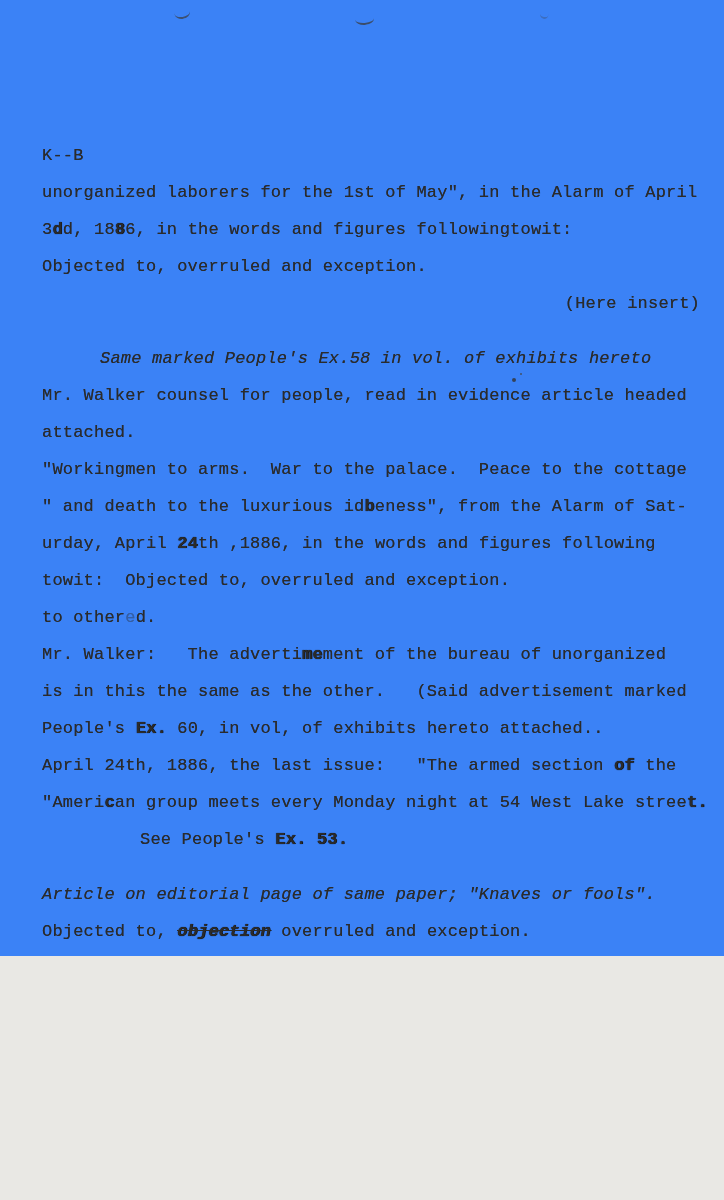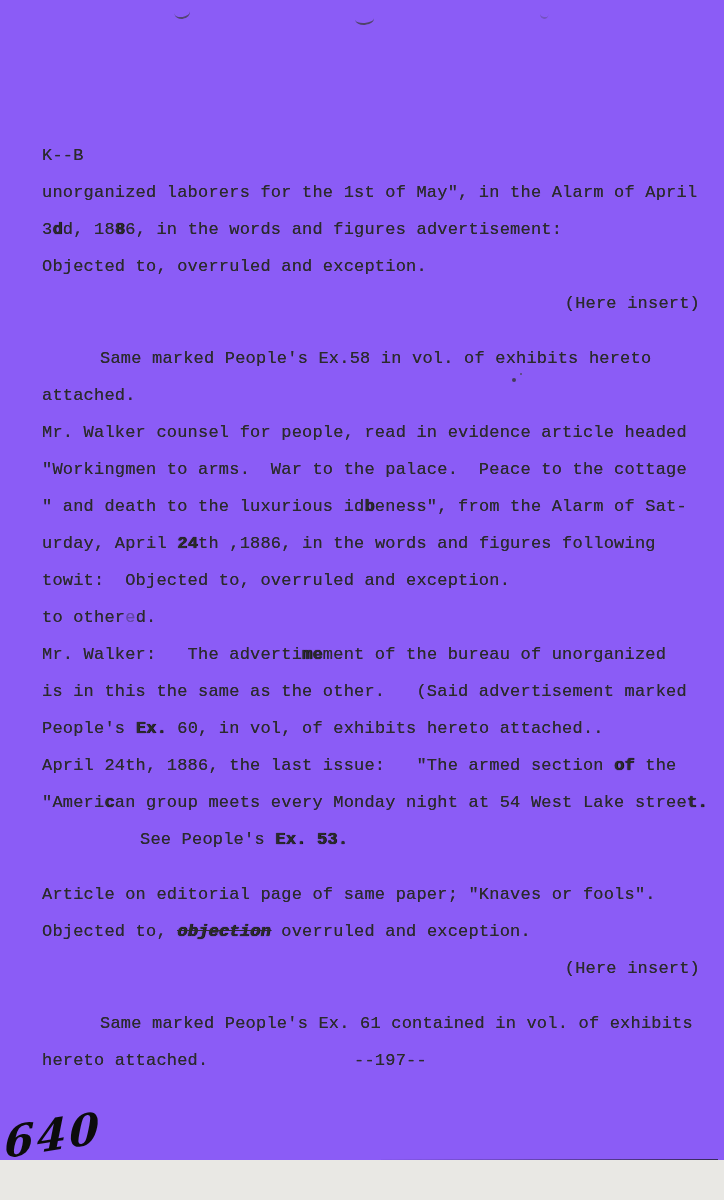--- a/index.html
+++ b/index.html
@@ -1,26 +1,26 @@
 <!DOCTYPE html>
 <html><head>
 <meta charset="utf-8">
 <style>
   html,body{margin:0;padding:0;background:#e9e8e4;}
   .page{
-    position:relative;width:724px;height:1160px;margin:0 auto;
-    background:#8b5cf6;overflow:hidden;
+    position:relative;width:724px;height:956px;margin:0 auto;
+    background:#3b82f6;overflow:hidden;
     font-family:"Liberation Mono","DejaVu Sans Mono",monospace;
     font-size:17px;letter-spacing:.2px;color:#2b2b2b;
   }
   .textcol{position:absolute;left:42px;right:24px;top:137px;}
   .line{height:37px;line-height:37px;white-space:pre;
         text-shadow:0 0 .6px rgba(35,35,35,.75);}
   .line.center{text-align:right;}
-  .line.gap{margin-top:18px;}
+  .line.gap{margin-top:18px;font-style:italic;}
   .line.ind1{padding-left:58px;}
   .line.ind2{padding-left:98px;}
   .b{font-weight:bold;text-shadow:0 0 1px #111,.6px 0 0 #111;}
   .s{text-decoration:line-through;font-style:italic;}
   .f{opacity:.4;}
   .smudge{position:absolute;border-bottom:2.5px solid #3c3c3c;border-radius:50%;}
   .smudge-1{left:174px;top:6px;width:16px;height:11px;opacity:.7;transform:rotate(-8deg);}
   .smudge-2{left:355px;top:13px;width:19px;height:10px;opacity:.75;transform:rotate(-4deg);}
   .smudge-3{left:540px;top:8px;width:9px;height:9px;opacity:.28;transform:rotate(10deg);}
   .stray-mark{position:absolute;left:512px;top:378px;width:4px;height:4px;background:#333;
@@ -39,26 +39,26 @@
 
 <div class="page">
 
   <div class="smudge smudge-1"></div>
   <div class="smudge smudge-2"></div>
   <div class="smudge smudge-3"></div>
 
   <div class="textcol">
       <div class="line"><span class="">K--B</span></div>
       <div class="line"><span class="">unorganized laborers for the 1st of May", in the Alarm of April</span></div>
-      <div class="line"><span class="">3</span><span class="b ">d</span><span class="">d, 18</span><span class="b ">8</span><span class="">6, in the words and figures advertisement:</span></div>
+      <div class="line"><span class="">3</span><span class="b ">d</span><span class="">d, 18</span><span class="b ">8</span><span class="">6, in the words and figures followingtowit:</span></div>
       <div class="line"><span class="">Objected to, overruled and exception.</span></div>
       <div class="line center"><span class="">(Here insert)</span></div>
       <div class="line gap ind1"><span class="">Same marked People's Ex.58 in vol. of exhibits hereto</span></div>
+      <div class="line"><span class="">Mr. Walker counsel for people, read in evidence article headed</span></div>
       <div class="line"><span class="">attached.</span></div>
-      <div class="line"><span class="">Mr. Walker counsel for people, read in evidence article headed</span></div>
       <div class="line"><span class="">"Workingmen to arms.  War to the palace.  Peace to the cottage</span></div>
       <div class="line"><span class="">" and death to the luxurious id</span><span class="b ">b</span><span class="">eness", from the Alarm of Sat-</span></div>
       <div class="line"><span class="">urday, April </span><span class="b ">24</span><span class="">th ,1886, in the words and figures following</span></div>
       <div class="line"><span class="">towit:  Objected to, overruled and exception.</span></div>
       <div class="line"><span class="">to other</span><span class="f ">e</span><span class="">d.</span></div>
       <div class="line"><span class="">Mr. Walker:   The adverti</span><span class="b ">me</span><span class="">ment of the bureau of unorganized</span></div>
       <div class="line"><span class="">is in this the same as the other.   (Said advertisement marked</span></div>
       <div class="line"><span class="">People's </span><span class="b ">Ex.</span><span class=""> 60, in vol, of exhibits hereto attached..</span></div>
       <div class="line"><span class="">April 24th, 1886, the last issue:   "The armed section </span><span class="b ">of</span><span class=""> the</span></div>
       <div class="line"><span class="">"Ameri</span><span class="b ">c</span><span class="">an group meets every Monday night at 54 West Lake stree</span><span class="b ">t.</span></div>

